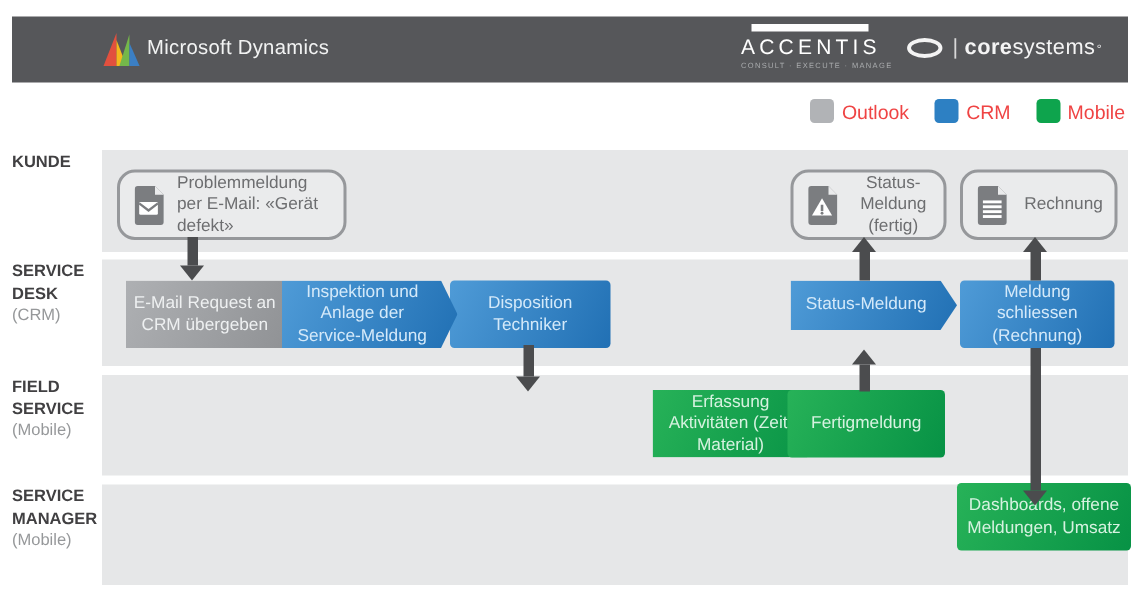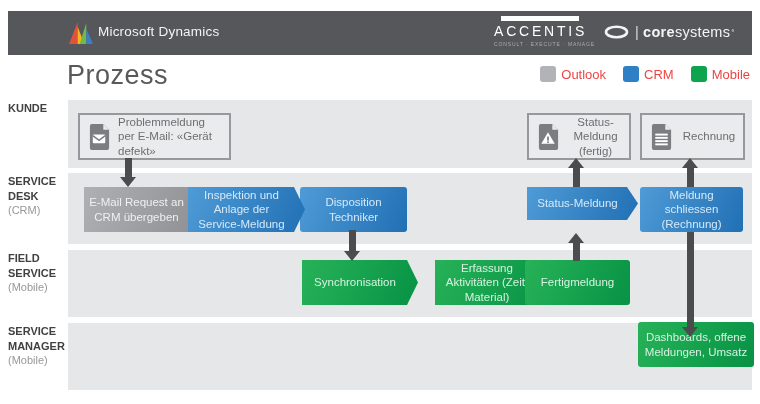--- a/index.html
+++ b/index.html
@@ -26,21 +26,21 @@
   .swatch{width:16px;height:16px;border-radius:3px;background:#ccc;}
 
   
   .lane{position:absolute;left:68px;width:684px;background:#e6e7e8;}
   .lane-label{position:absolute;left:8px;width:60px;font-size:11px;font-weight:700;color:#414042;line-height:1.32;}
   .lane-label .sub{font-weight:400;color:#96989a;display:block;}
 
   
   .box{position:absolute;box-sizing:border-box;display:flex;align-items:center;justify-content:center;
        text-align:center;font-size:11.5px;line-height:1.25;}
-  .outline{background:#eaebec;border:2px solid #96989b;border-radius:0;color:#6d6e70;
+  .outline{background:#eaebec;border:2px solid #96989b;border-radius:12px;color:#6d6e70;
            justify-content:flex-start;text-align:left;padding:0 5px 0 8px;gap:7px;font-size:11.5px;}
   .outline .txt{flex:1;}
   .chevron{clip-path:polygon(0 0,calc(100% - 11px) 0,100% 50%,calc(100% - 11px) 100%,0 100%);
            padding:2px 15px 2px 5px;}
   .rrect{border-radius:3px;padding:2px 5px;}
   .gray {background:linear-gradient(115deg,#aeb0b3 0%,#8e9093 100%);color:#eef0f1;}
   .blue {background:linear-gradient(115deg,#4f9bd7 0%,#2170b4 100%);color:#d4e9f9;}
   .green{background:linear-gradient(115deg,#27b258 0%,#079245 100%);color:#d6f2e0;}
 
   
@@ -74,21 +74,20 @@
       <svg width="25" height="14" viewBox="0 0 25 14">
         <ellipse cx="12.5" cy="7" rx="10.5" ry="5.3" fill="none" stroke="#f4f4f4" stroke-width="2.6"></ellipse>
       </svg>
       <span class="pipe">|</span>
       <span class="b">core</span>
       <span>systems</span>
       <span class="deg">°</span>
     </div>
   </header>
 
-  <div class="title">Prozess</div>
   <div class="legend">
     <div class="legend-item">
       <span class="swatch" style="background: rgb(177, 179, 182);"></span>
       <span>Outlook</span>
     </div>
     <div class="legend-item">
       <span class="swatch" style="background: rgb(45, 128, 195);"></span>
       <span>CRM</span>
     </div>
     <div class="legend-item">
@@ -159,23 +158,20 @@
   <div class="box chevron blue" style="left:188px;top:187px;width:117px;height:45px;">
     <span>Inspektion und Anlage der Service-Meldung</span>
   </div>
   <div class="box chevron blue" style="left:527px;top:187px;width:111px;height:33px;">
     <span>Status-Meldung</span>
   </div>
   <div class="box rrect blue" style="left:640px;top:187px;width:103px;height:45px;">
     <span>Meldung schliessen (Rechnung)</span>
   </div>
 
-  <div class="box chevron green" style="left:302px;top:260px;width:116px;height:45px;">
-    <span>Synchronisation</span>
-  </div>
   <div class="box chevron green" style="left:413px;top:260px;width:114px;height:45px;margin-left:22px;">
     <span>Erfassung Aktivitäten (Zeit, Material)</span>
   </div>
   <div class="box rrect green" style="left:525px;top:260px;width:105px;height:45px;">
     <span>Fertigmeldung</span>
   </div>
 
   <div class="box rrect green" style="left:638px;top:322px;width:116px;height:45px;">
     <span>Dashboards, offene Meldungen, Umsatz</span>
   </div>

